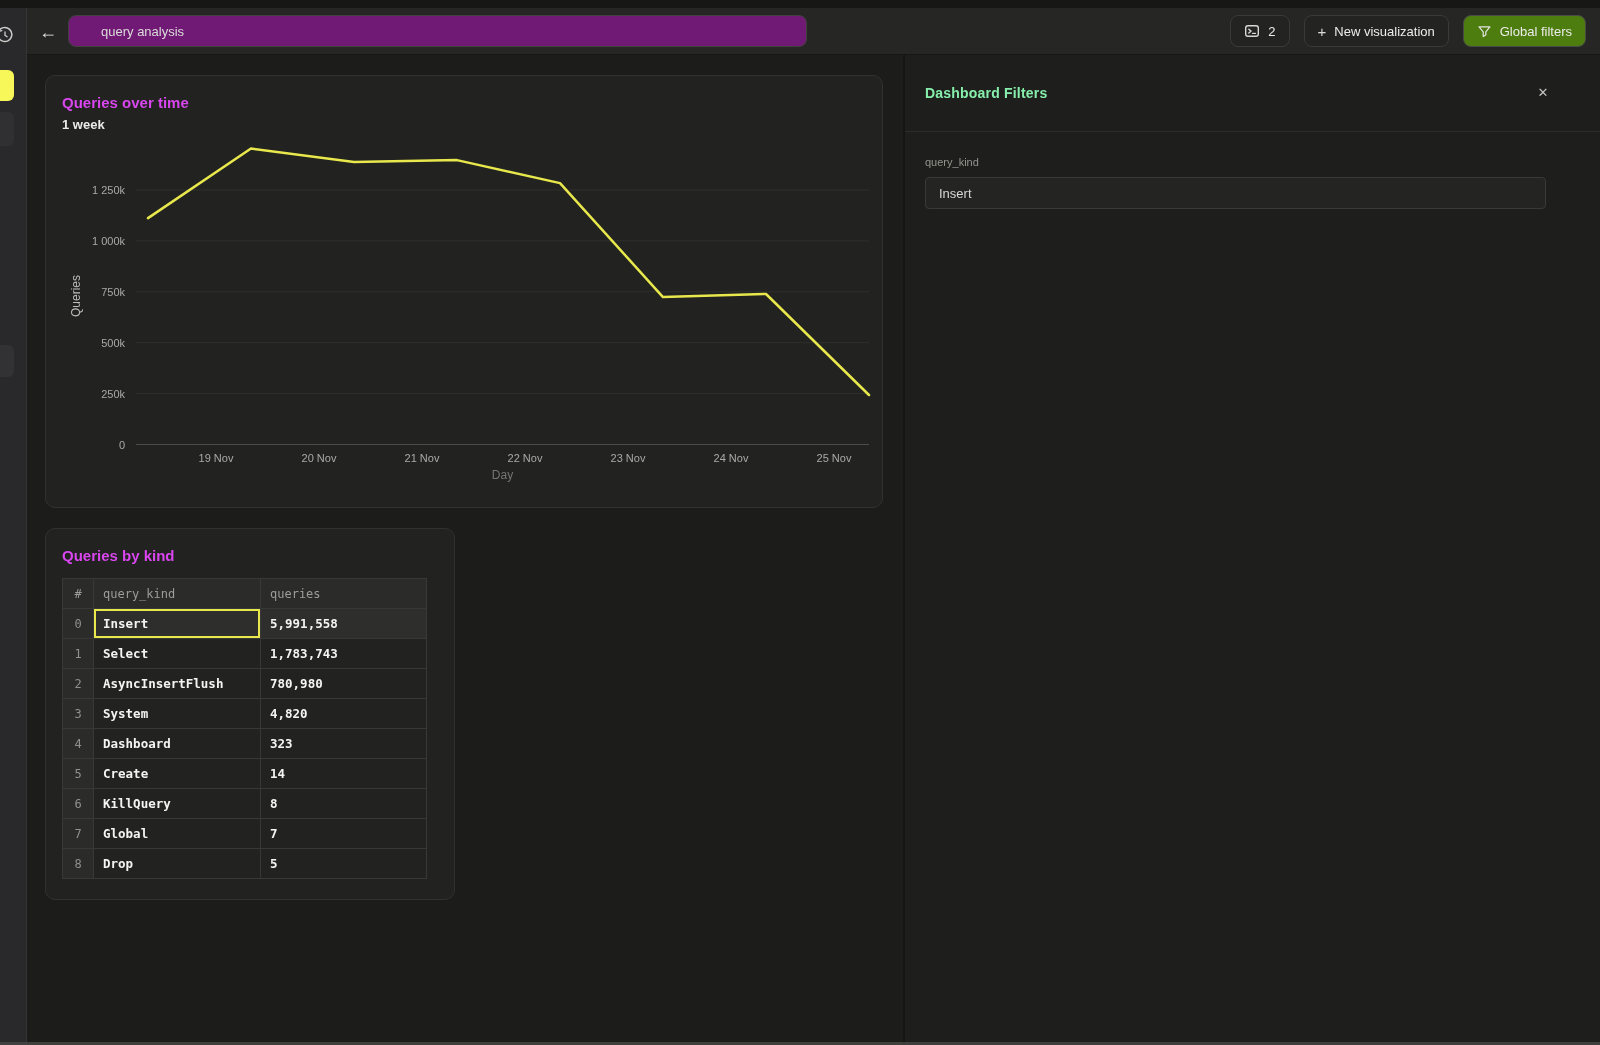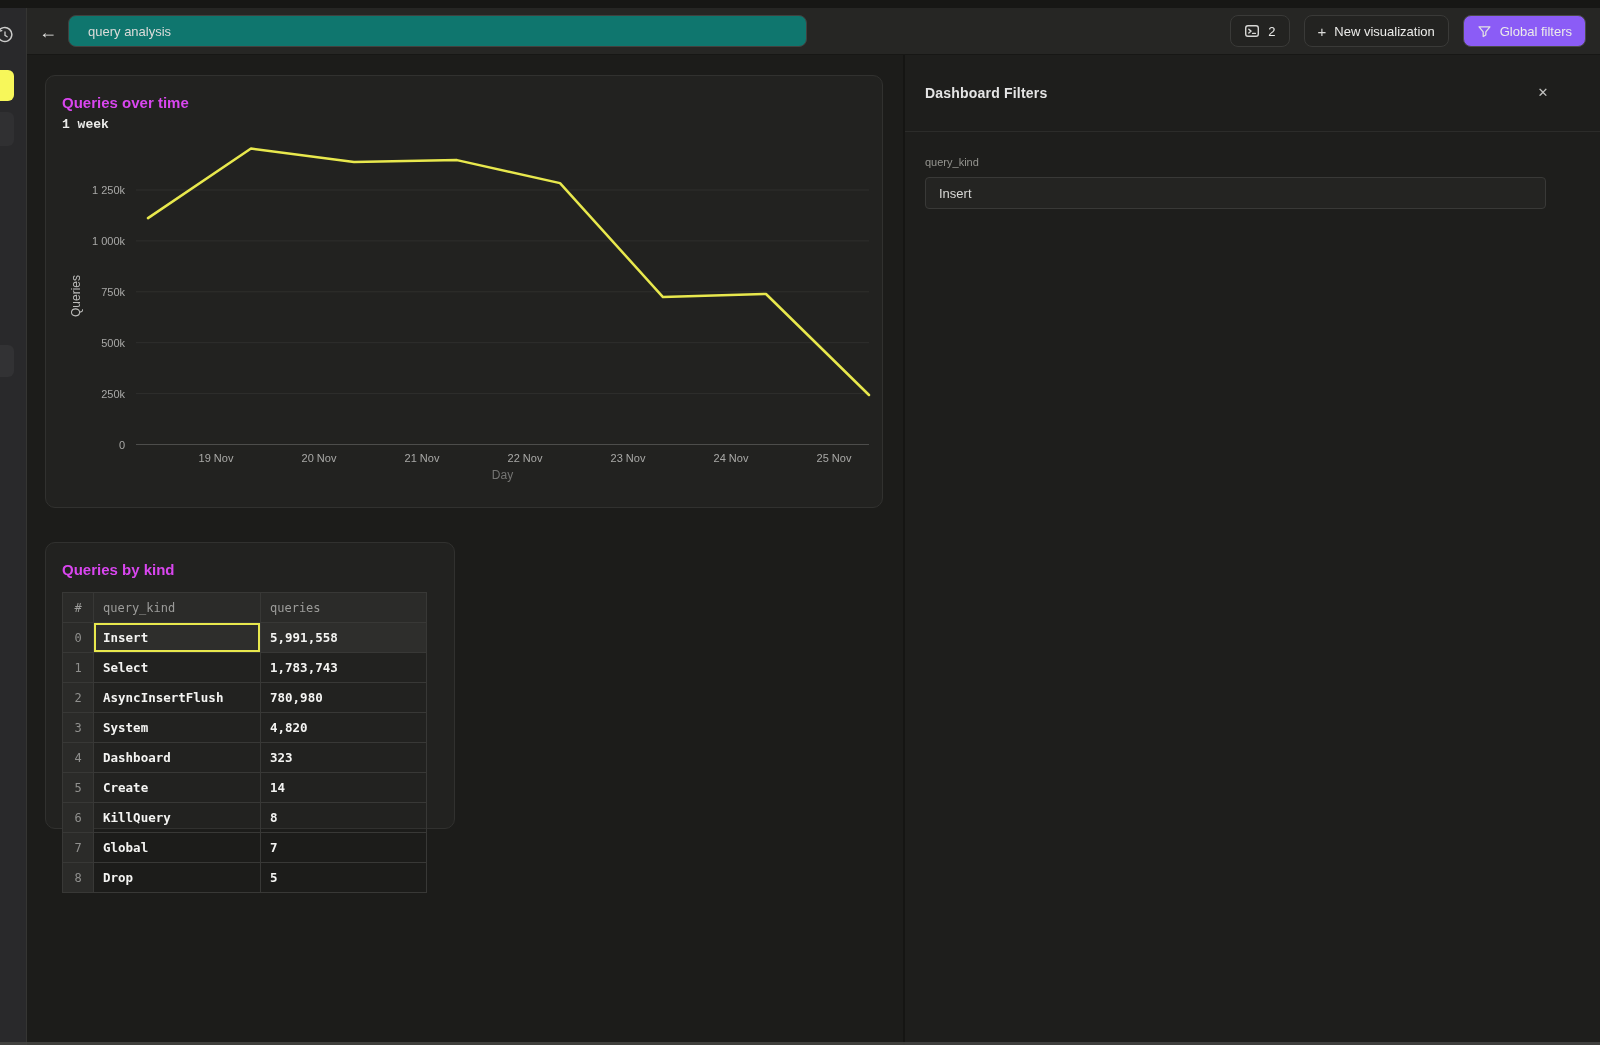--- a/index.html
+++ b/index.html
@@ -5,60 +5,60 @@
   * { margin:0; padding:0; box-sizing:border-box; }
   html,body { width:1600px; height:1045px; overflow:hidden; }
   body { background:#1c1c1a; font-family:"Liberation Sans", sans-serif; color:#e8e8e6; position:relative; }
 
   
   .top-strip { position:absolute; left:0; top:0; width:1600px; height:8px; background:#171715; }
 
   
   .topbar { position:absolute; left:0; top:8px; width:1600px; height:47px; background:#262624; border-bottom:1px solid #171715; }
   .back-btn { position:absolute; left:36px; top:12px; width:24px; height:24px; border:none; background:transparent; color:#e4e4e2; font-size:18px; line-height:24px; text-align:center; cursor:pointer; }
-  .title-input { position:absolute; left:68px; top:7px; width:739px; height:32px; background:#0f766e; border:1px solid #41413f; border-radius:8px; color:#dcdcda; font-size:13px; padding:0 19px; font-family:"Liberation Sans",sans-serif; }
+  .title-input { position:absolute; left:68px; top:7px; width:739px; height:32px; background:#701a75; border:1px solid #41413f; border-radius:8px; color:#dcdcda; font-size:13px; padding:0 32px; font-family:"Liberation Sans",sans-serif; }
   .topbar-right { position:absolute; right:14px; top:7px; height:32px; display:flex; gap:14px; }
   .tb-btn { height:32px; display:flex; align-items:center; gap:8px; padding:0 13px; background:#232321; border:1px solid #3a3a38; border-radius:8px; color:#ececea; font-size:13px; cursor:pointer; font-family:"Liberation Sans",sans-serif; white-space:nowrap; }
-  .tb-btn.active { background:#8b5cf6; border-color:#4a4a48; }
+  .tb-btn.active { background:#4d7c0f; border-color:#4a4a48; }
   .tb-btn svg { display:block; }
   .plus-glyph { font-size:15px; color:#dcdcda; line-height:1; }
 
   
   .rail { position:absolute; left:0; top:8px; width:27px; height:1037px; background:#29292b; border-right:1px solid #353533; }
   .rail-tile { position:absolute; left:-8px; width:22px; border-radius:6px; cursor:pointer; }
   .rail-tile.yellow { top:62px; height:31px; background:#f7f75a; }
   .rail-tile.t2 { top:104px; height:34px; background:#303032; }
   .rail-tile.t3 { top:337px; height:32px; background:#323234; }
   .history-ic { position:absolute; left:-6px; top:16px; cursor:pointer; }
 
   
   .main { position:absolute; left:28px; top:55px; width:873px; height:990px; background:#1c1c1a; }
   .card { position:absolute; background:#222220; border:1px solid #31312f; border-radius:10px; }
   .card-chart { left:17px; top:20px; width:838px; height:433px; }
-  .card-table { left:17px; top:487px; width:410px; height:287px;text-decoration:underline; }
+  .card-table { left:17px; top:473px; width:410px; height:372px;text-decoration:underline; }
   .card-title { position:absolute; left:16px; top:18px; font-size:15px; font-weight:bold; color:#d946ef; }
-  .card-subtitle { position:absolute; left:16px; top:41px; font-size:13px; font-weight:bold; color:#ececea;font-family:Liberation Mono, monospace; }
+  .card-subtitle { position:absolute; left:16px; top:41px; font-size:13px; font-weight:bold; color:#ececea; }
   .chart-svg { position:absolute; left:0; top:0; }
 
   
   .qtable { position:absolute; left:16px; top:49px; border-collapse:collapse; font-family:"DejaVu Sans Mono","Liberation Mono",monospace; }
   .qtable th, .qtable td { border:1px solid #383836; height:30px; padding:0 0 0 9px; text-align:left; font-size:12px; }
   .qtable thead th { background:#2b2b29; color:#9c9c9a; font-weight:normal; }
   .qtable th.num, .qtable td.num { width:31px; min-width:31px; text-align:center; padding:0; }
   .qtable td.num { background:#2b2b29; color:#90908e; }
   .qtable col.c-kind { width:167px; }
   .qtable col.c-q { width:166px; }
   .qtable td.val { color:#f4f4f2; font-weight:bold; font-size:12.5px; cursor:pointer; }
   .qtable tr.sel td.val { background:#2e2e2c; }
   .qtable td.val.selected { box-shadow:inset 0 0 0 2px #e8e84d; }
 
   
   .panel { position:absolute; left:903px; top:55px; width:697px; height:990px; background:#1e1e1c; border-left:2px solid #151513; }
   .panel-head { height:77px; border-bottom:1px solid #2c2c2a; display:flex; align-items:center; padding:0 48px 0 20px; }
-  .panel-head h2 { flex:1; font-size:14px; font-weight:bold; color:#e5e5e5; letter-spacing:.2px; }
+  .panel-head h2 { flex:1; font-size:14px; font-weight:bold; color:#86efac; letter-spacing:.2px; }
   .panel-close { background:transparent; border:none; color:#c2c2c0; font-size:13px; cursor:pointer; width:18px; height:18px; line-height:18px; text-align:center; }
   .panel-body { padding:24px 54px 0 20px; }
   .field-label { font-size:11px; color:#94948f; margin-bottom:9px; }
   .field-input { width:100%; height:32px; background:#242422; border:1px solid #393937; border-radius:4px; color:#d8d8d6; font-size:13px; padding:0 13px; font-family:"Liberation Sans",sans-serif; }
 
   .bottom-edge { position:absolute; left:0; bottom:0; width:1600px; height:3px; background:#454543; opacity:.85; }
 </style>
 </head>
 <body>
 

